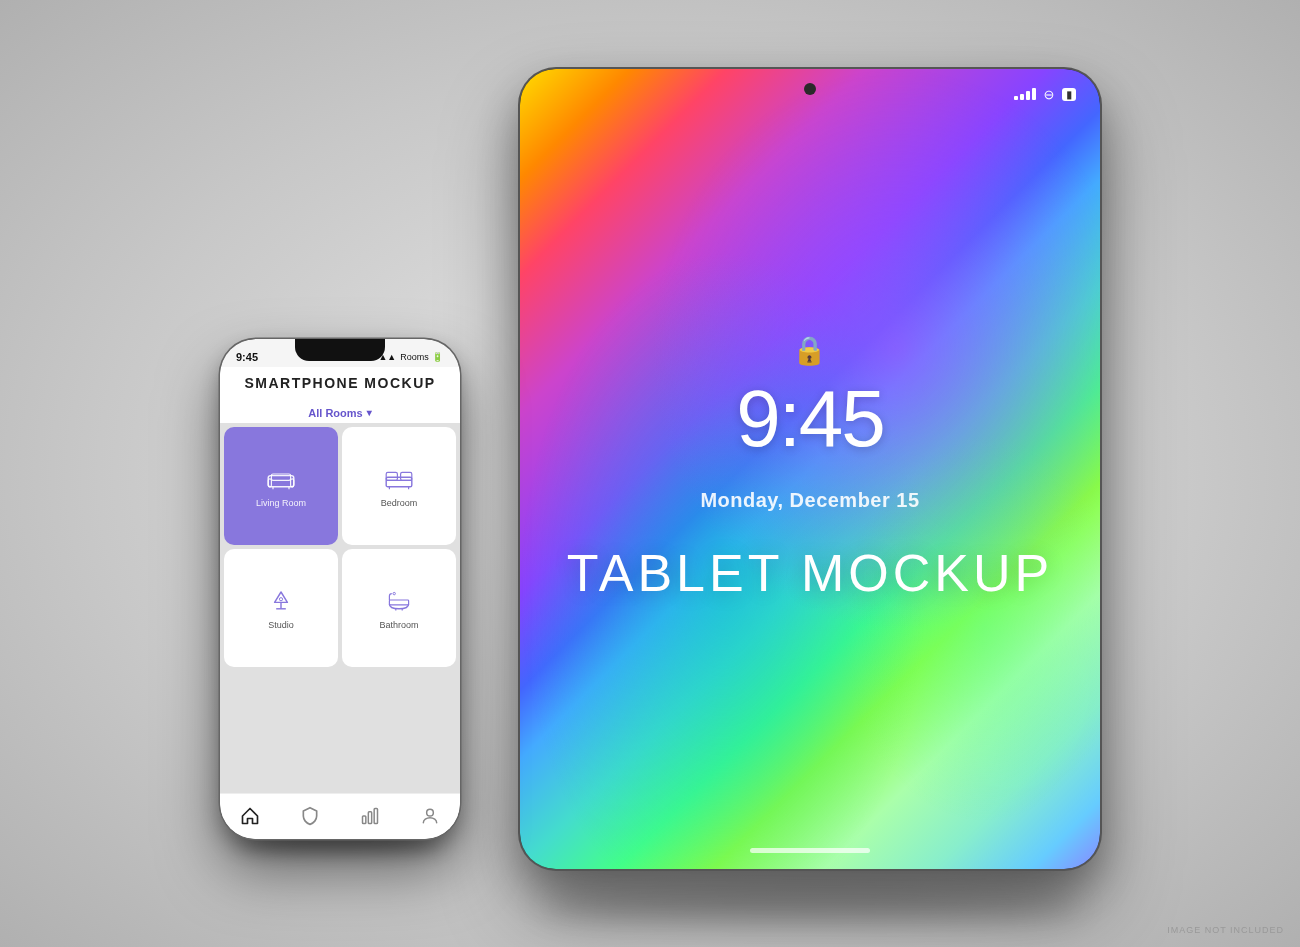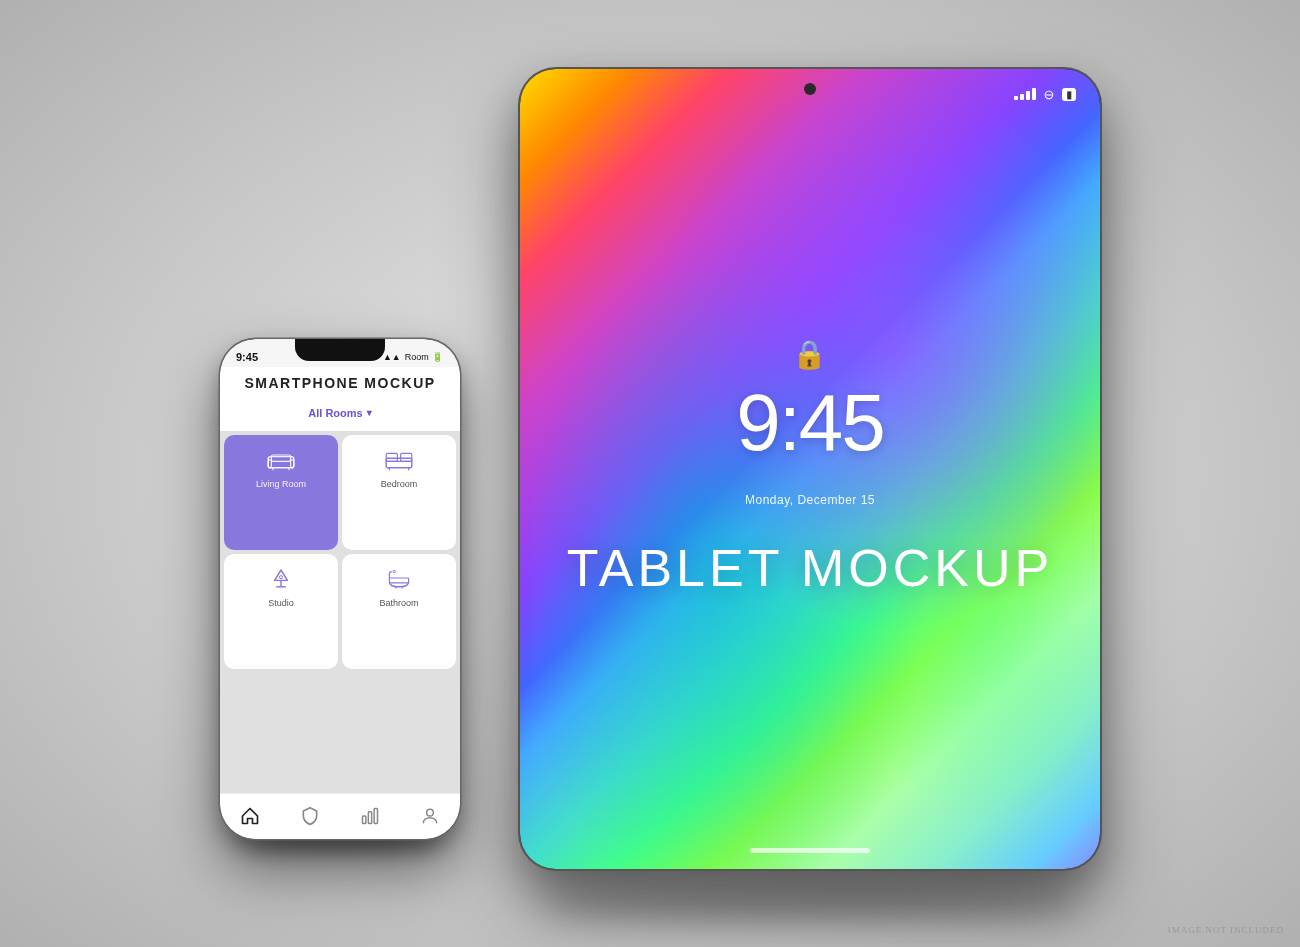--- a/index.html
+++ b/index.html
@@ -148,22 +148,22 @@
       color: white;
       font-size: 80px;
       font-weight: 200;
       letter-spacing: -2px;
       text-shadow: 0 2px 10px rgba(0,0,0,0.2);
       line-height: 1;
     }
 
     .tablet-date {
       color: rgba(255,255,255,0.9);
-      font-size: 12px;
-      font-weight: 400;
+      font-size: 20px;
+      font-weight: 700;
       letter-spacing: 0.5px;
       margin-top: 18px;
     }
 
     .tablet-title {
       color: white;
       font-size: 52px;
       font-weight: 300;
       letter-spacing: 4px;
       text-align: left;
@@ -246,21 +246,21 @@
       gap: 4px;
       align-items: center;
     }
 
     .phone-icons-status span {
       font-size: 9px;
       color: #111;
     }
 
     .phone-header {
-      padding: 8px 16px 12px;
+      padding: 8px 16px 4px;
       background: white;
       flex-shrink: 0;
     }
 
     .phone-app-title {
       font-size: 14px;
       font-weight: 700;
       color: #222;
       text-align: center;
       letter-spacing: 1.5px;
@@ -289,21 +289,21 @@
       padding: 4px;
       background: #e0e0e0;
     }
 
     .room-card {
       background: white;
       border-radius: 10px;
       display: flex;
       flex-direction: column;
       align-items: center;
-      justify-content: flex-start;
+      justify-content: center;
       gap: 6px;
       padding: 10px 10px;
       cursor: pointer;
     }
 
     .room-card.active {
       background: #8877dd;
     }
 
     .room-card.active .room-label {
@@ -357,21 +357,20 @@
     
     .watermark {
       position: absolute;
       bottom: 12px;
       right: 16px;
       font-size: 9px;
       color: #999;
       letter-spacing: 1px;
       font-weight: 400;
       z-index: 100;
-      font-family: Liberation Serif, serif;
     }
 
     
     .tablet-shadow {
       position: absolute;
       bottom: -20px;
       right: 20px;
       width: 540px;
       height: 30px;
       background: rgba(0,0,0,0.25);
@@ -429,21 +428,21 @@
   </div>
 
   <div class="phone">
     <div class="phone-notch"></div>
     <div class="phone-screen">
 
       <div class="phone-status-bar">
         <span class="phone-time-status">9:45</span>
         <div class="phone-icons-status">
           <span>▲▲</span>
-          <span>Room</span>
+          <span>Rooms</span>
           <span>🔋</span>
         </div>
       </div>
 
       <div class="phone-header">
         <div class="phone-app-title">SMARTPHONE MOCKUP</div>
         <div class="phone-subtitle">
           <span>All Rooms</span>
           <span style="color:#6655cc;font-size:10px;">▾</span>
         </div>

